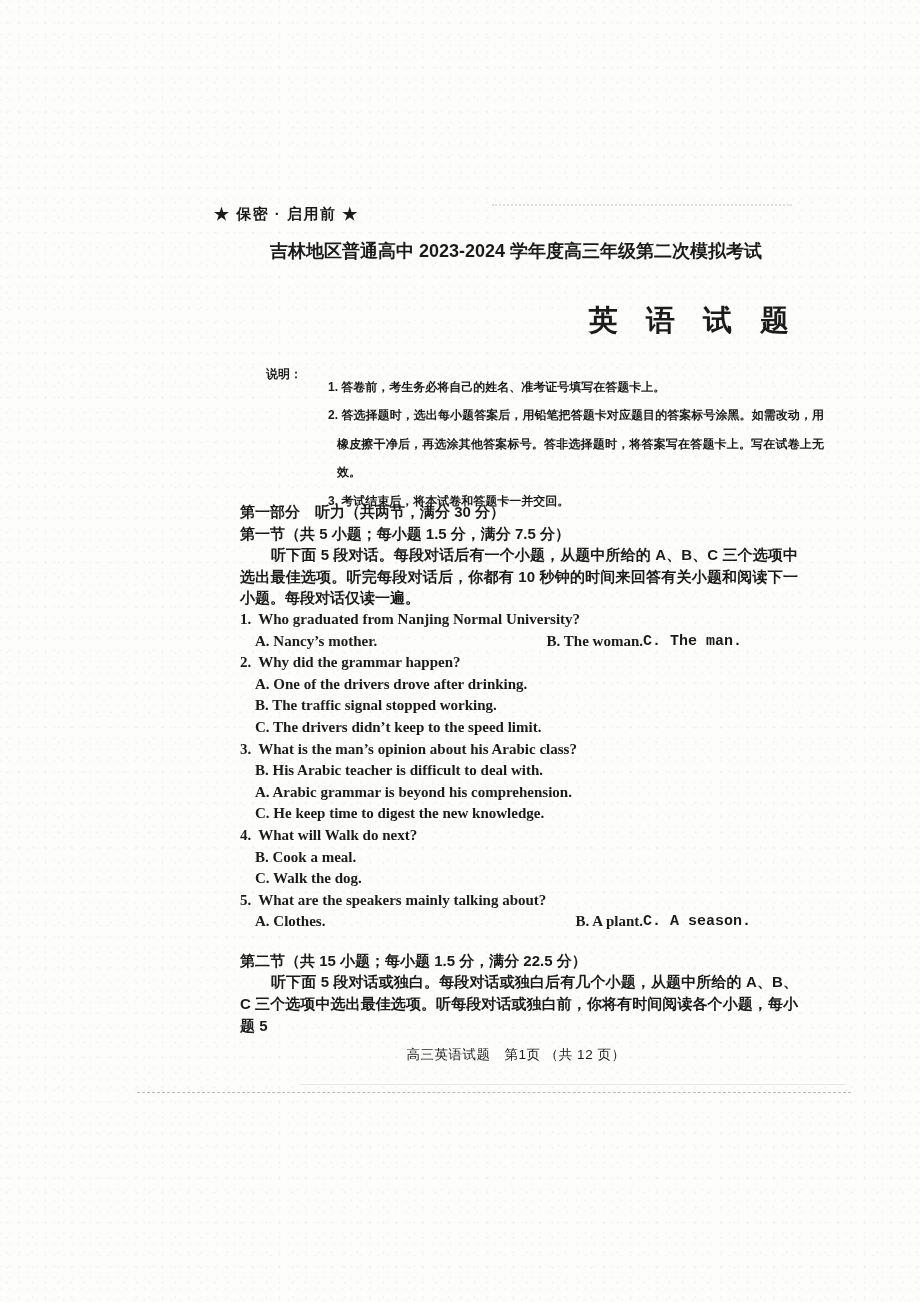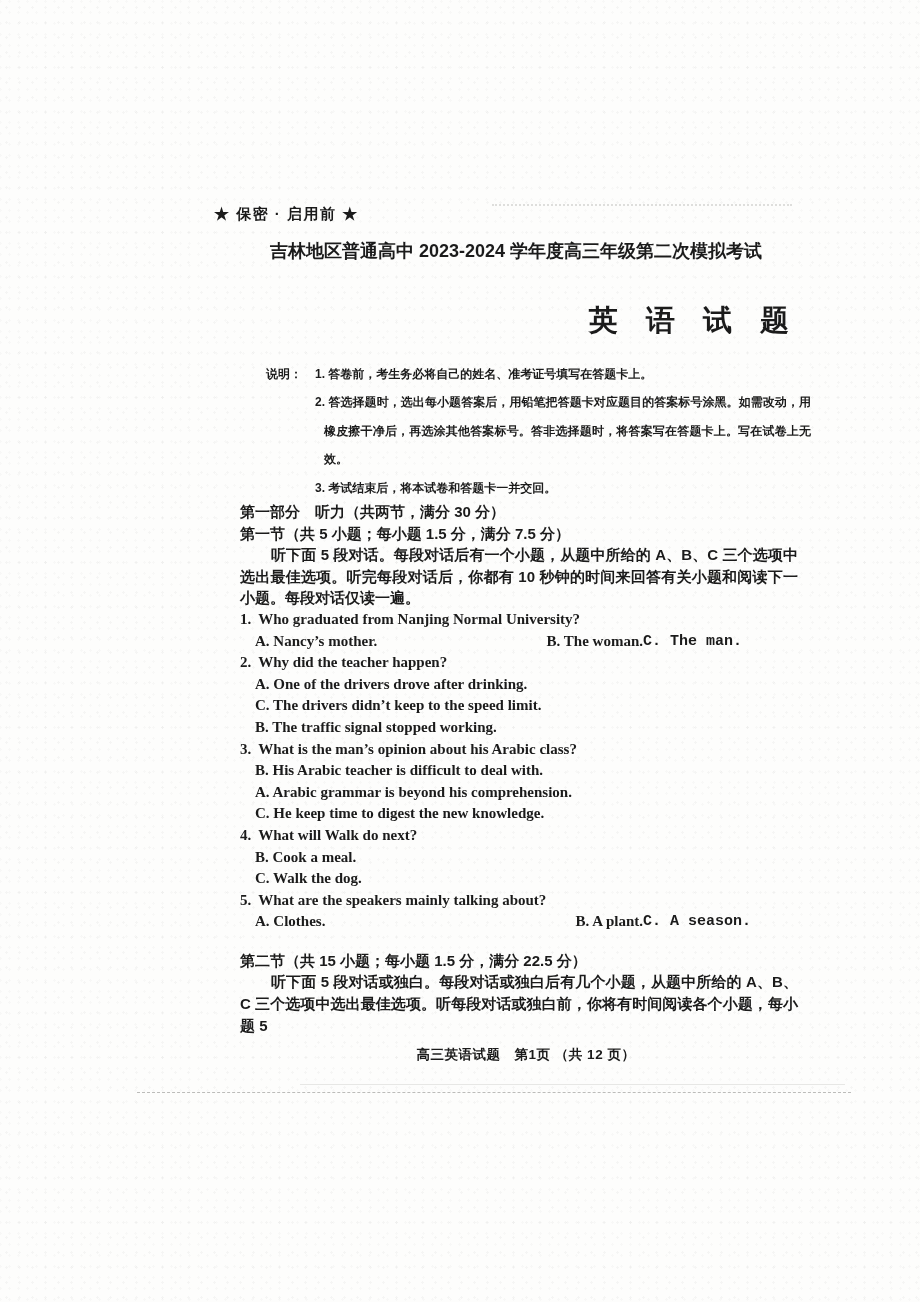--- a/index.html
+++ b/index.html
@@ -39,21 +39,21 @@
     position: absolute; left: 233px; top: 284px; width: 566px;
     text-align: right; font-size: 29px; font-weight: 700;
     letter-spacing: 10px; text-indent: 10px; margin-top: 17px;
   }
 
   .notes {
     position: absolute; left: 266px; top: 360px; width: 540px;
     font-size: 12px; font-weight: 700; line-height: 28.4px;
   }
   .notes-label { position: absolute; left: 0; top: 0; }
-  .notes-list { margin: 0; padding: 0 0 0 49px; list-style: none; }
+  .notes-list { margin: 13px; padding: 0 0 0 49px; list-style: none; }
   .note-item {
     width: 487px;
     text-align: justify;
     padding-left: 9px; text-indent: -9px;
   }
 
   .content {
     position: absolute; left: 240px; top: 501px; width: 558px;
     font-size: 15px; line-height: 21.6px; font-weight: 700;
   }
@@ -62,22 +62,22 @@
   .para { text-align: justify; text-indent: 31px; }
   .q-stem, .opts-row, .opts-stack { font-family: "Liberation Serif", serif; }
   .q-stem .num { margin-right: 7px; }
   .opts-row { display: flex; padding-left: 15px; }
   .opts-row .o1 { width: 215px; }
   .opts-row .o2 { width: 173px; text-align: right; }
   .opts-row .o3 { flex: 1; font-family: Liberation Mono, monospace; }
   .opts-stack > div { padding-left: 15px; }
 
   .page-footer {
-    position: absolute; left: 243px; top: 1046px; width: 566px;
-    text-align: center; font-size: 13.5px; font-weight: 700;
+    position: absolute; left: 233px; top: 1046px; width: 566px;
+    text-align: center; font-size: 13.5px; font-weight: 400;
     letter-spacing: 0.5px;
   }
 
   .artifact-top {
     position: absolute; left: 492px; top: 204px; width: 300px;
     border-top: 2px dotted #d4d4d2; opacity: 0.75;
   }
   .artifact-bottom-soft {
     position: absolute; left: 300px; top: 1084px; width: 545px;
     border-top: 1px solid #e7e7e5;
@@ -118,26 +118,26 @@
     </div>
     <div class="opts-row">
       <span class="o1">A. Nancy’s mother.</span>
       <span class="o2">B. The woman.</span>
       <span class="o3">C. The man.</span>
     </div>
   </div>
 
   <div class="q">
     <div class="q-stem">
-      <span class="num">2.</span><span>Why did the teacher happen?</span>
+      <span class="num">2.</span><span>Why did the grammar happen?</span>
     </div>
     <div class="opts-stack">
       <div>A. One of the drivers drove after drinking.</div>
+      <div>B. The traffic signal stopped working.</div>
       <div>C. The drivers didn’t keep to the speed limit.</div>
-      <div>B. The traffic signal stopped working.</div>
     </div>
   </div>
 
   <div class="q">
     <div class="q-stem">
       <span class="num">3.</span><span>What is the man’s opinion about his Arabic class?</span>
     </div>
     <div class="opts-stack">
       <div>B. His Arabic teacher is difficult to deal with.</div>
       <div>A. Arabic grammar is beyond his comprehension.</div>

